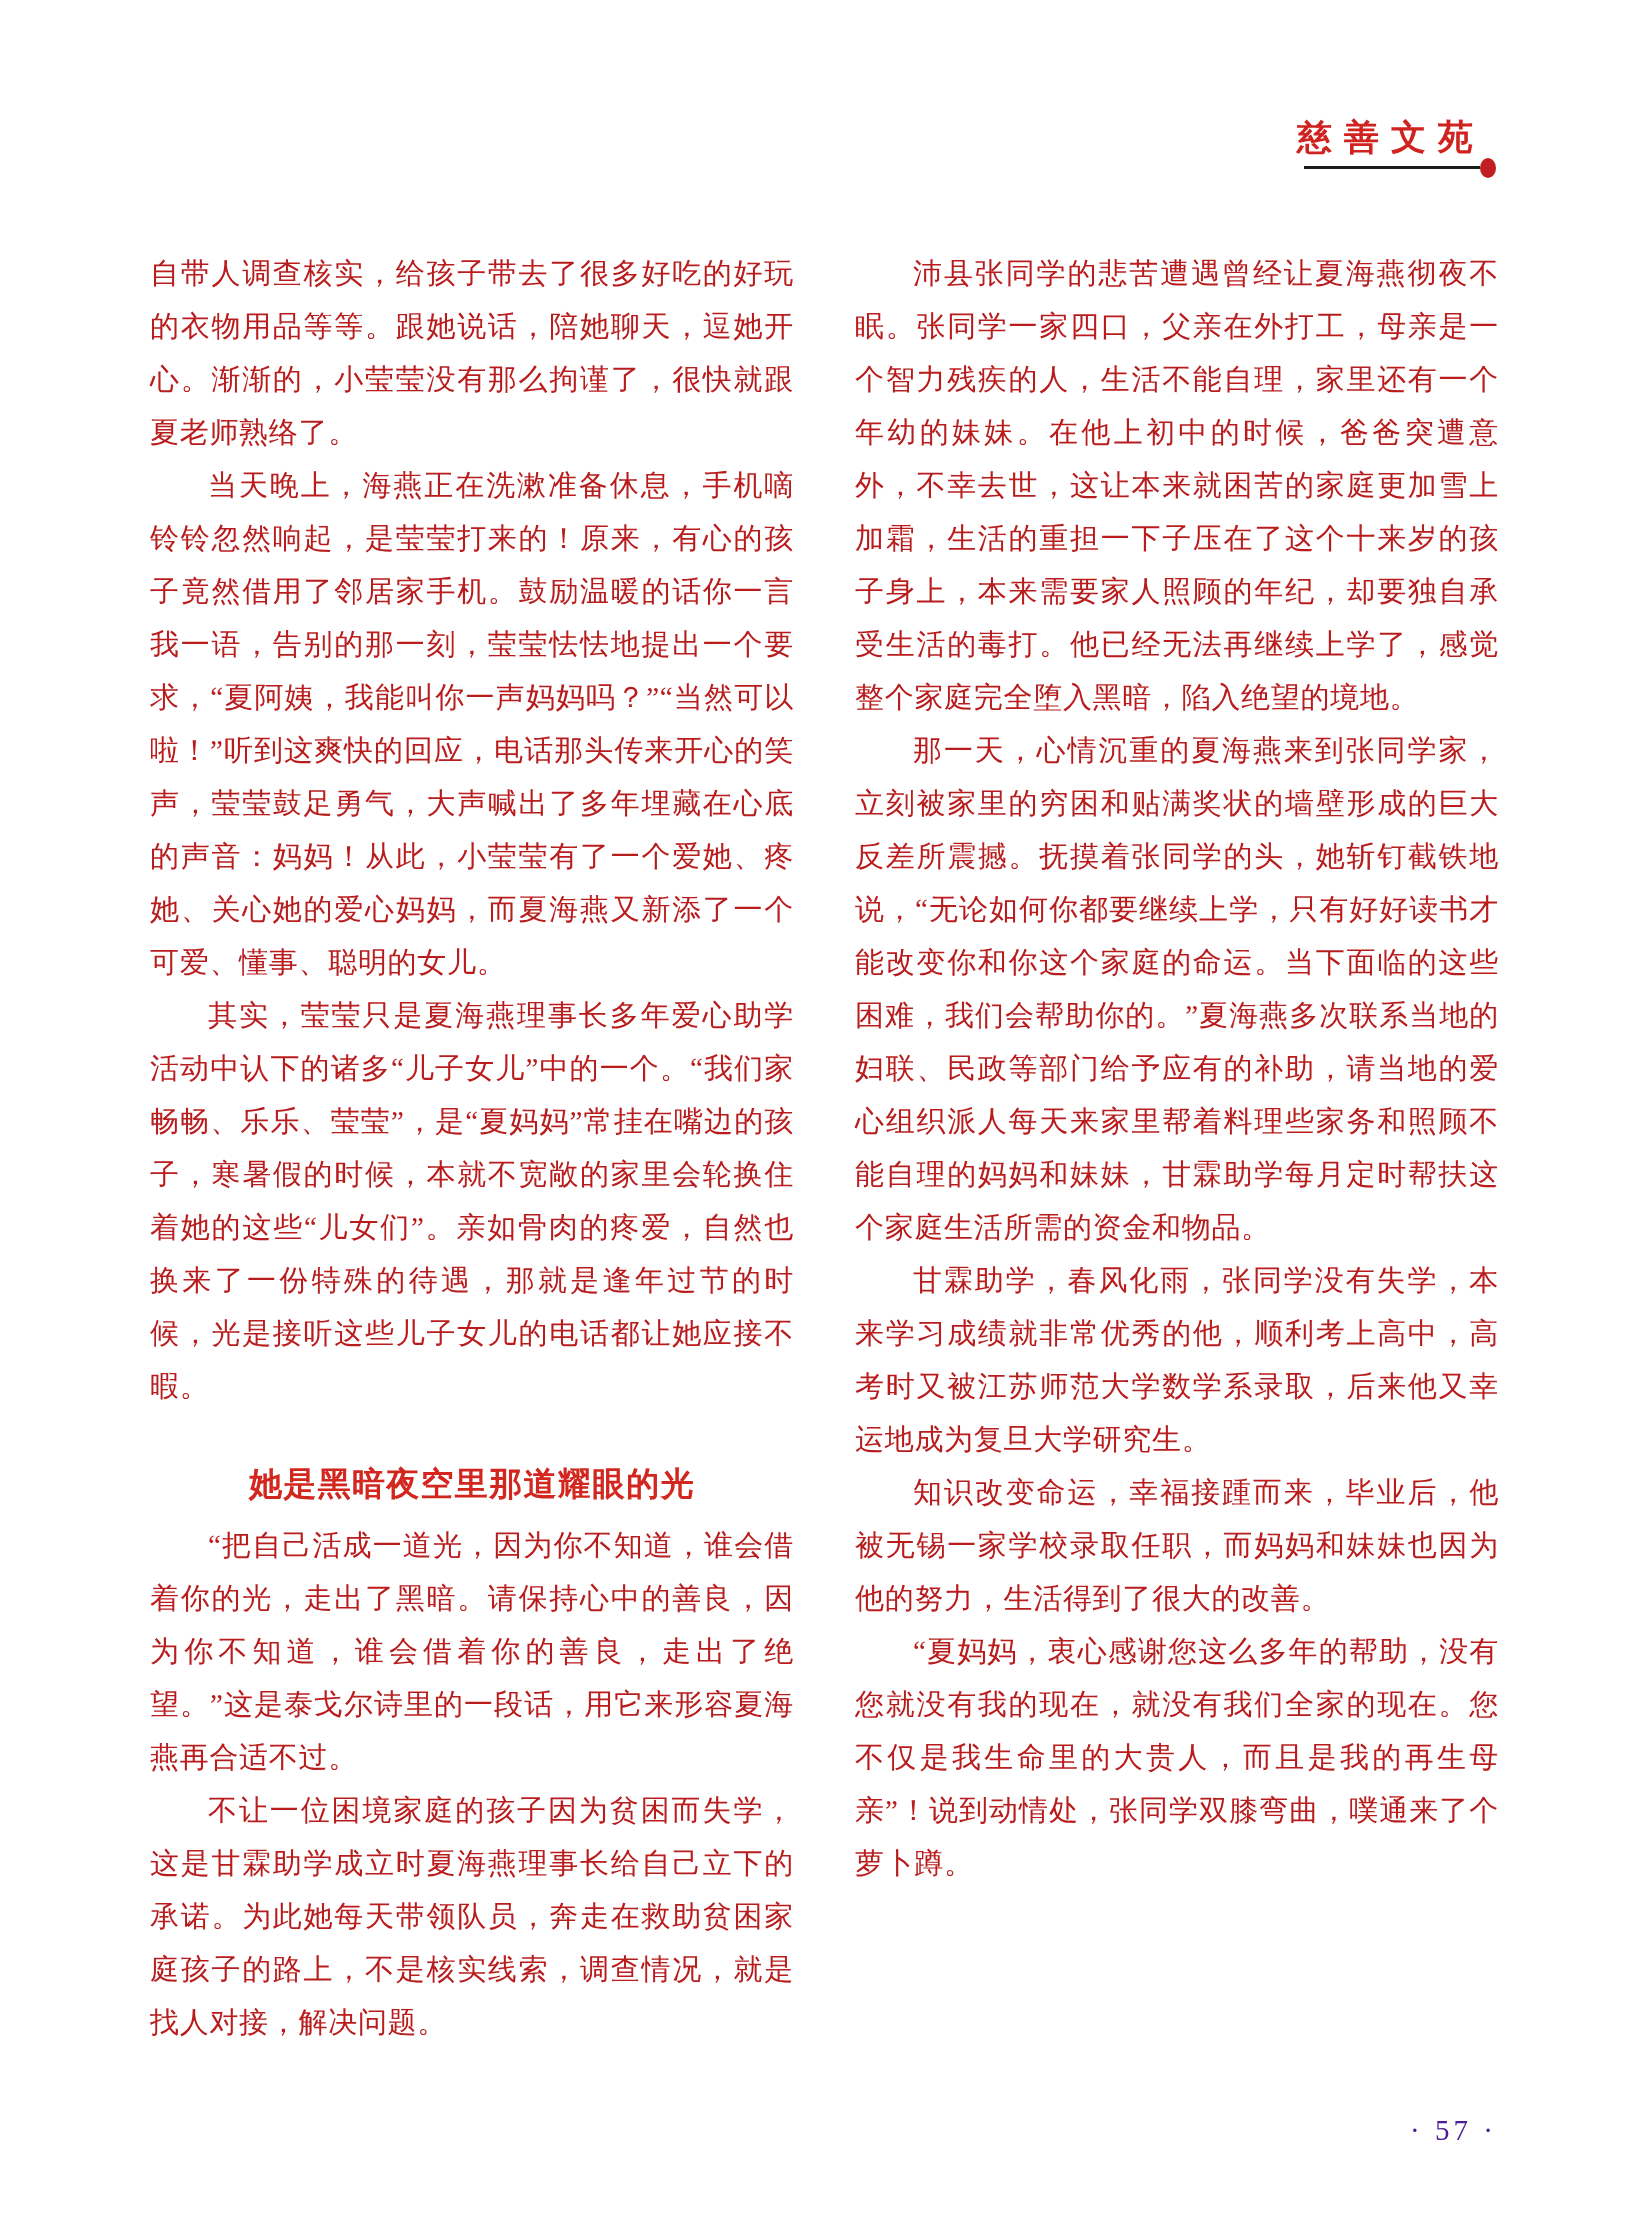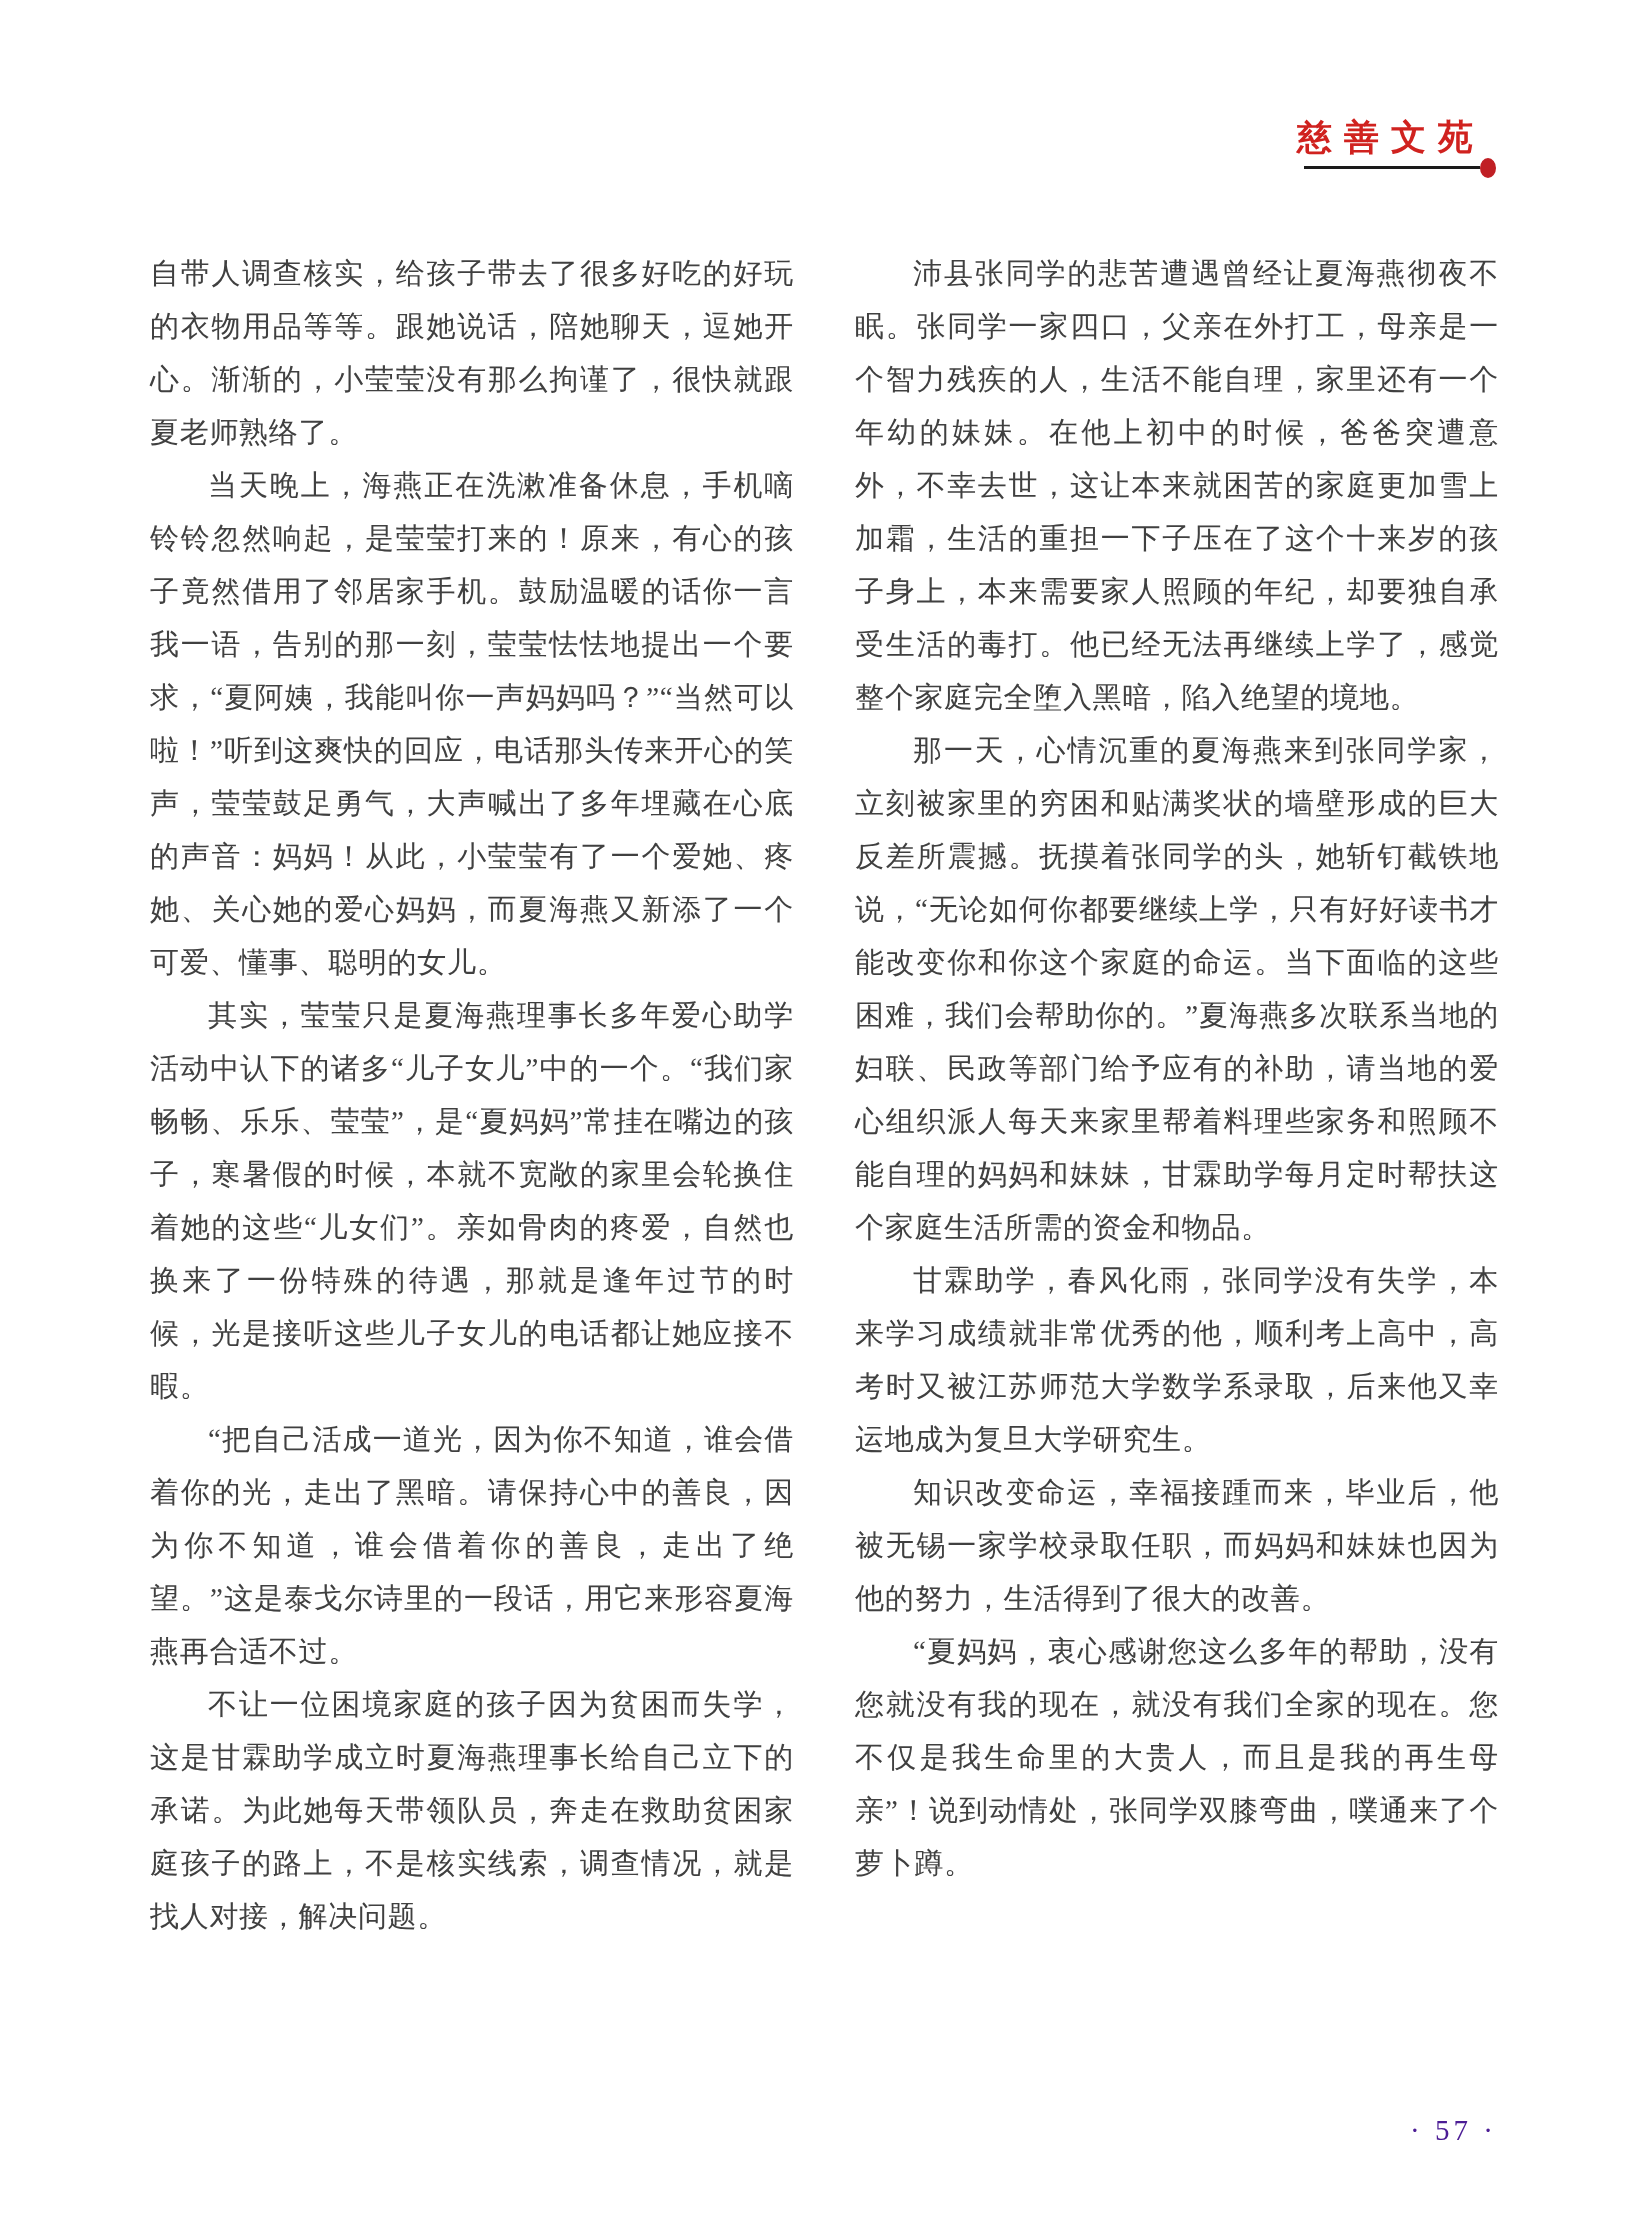--- a/index.html
+++ b/index.html
@@ -53,21 +53,21 @@
     top: 247px;
     width: 644px;
   }
   .col-left  { left: 150px; }
   .col-right { left: 855px; }
 
   .body-p {
     margin: 0;
     font-size: 29px;
     line-height: 53px;
-    color: #404040;
+    color: #b91c1c;
     text-align: justify;
     text-indent: 2em;
     letter-spacing: 0.7px;
   }
   .body-p.no-indent { text-indent: 0; }
 
   .section-heading {
     margin: 52px 0 14.6px 0;
     font-size: 33px;
     line-height: 39px;
@@ -96,20 +96,21 @@
 
   <div class="masthead-title">慈善文苑</div>
   <div class="masthead-rule">
     <span class="masthead-dot"></span>
   </div>
 
   <section class="col col-left">
     <p class="body-p no-indent">自带人调查核实，给孩子带去了很多好吃的好玩的衣物用品等等。跟她说话，陪她聊天，逗她开心。渐渐的，小莹莹没有那么拘谨了，很快就跟夏老师熟络了。</p>
     <p class="body-p">当天晚上，海燕正在洗漱准备休息，手机嘀铃铃忽然响起，是莹莹打来的！原来，有心的孩子竟然借用了邻居家手机。鼓励温暖的话你一言我一语，告别的那一刻，莹莹怯怯地提出一个要求，“夏阿姨，我能叫你一声妈妈吗？”“当然可以啦！”听到这爽快的回应，电话那头传来开心的笑声，莹莹鼓足勇气，大声喊出了多年埋藏在心底的声音：妈妈！从此，小莹莹有了一个爱她、疼她、关心她的爱心妈妈，而夏海燕又新添了一个可爱、懂事、聪明的女儿。</p>
     <p class="body-p">其实，莹莹只是夏海燕理事长多年爱心助学活动中认下的诸多“儿子女儿”中的一个。“我们家畅畅、乐乐、莹莹”，是“夏妈妈”常挂在嘴边的孩子，寒暑假的时候，本就不宽敞的家里会轮换住着她的这些“儿女们”。亲如骨肉的疼爱，自然也换来了一份特殊的待遇，那就是逢年过节的时候，光是接听这些儿子女儿的电话都让她应接不暇。</p>
+    <h3 class="section-heading">她是黑暗夜空里那道耀眼的光</h3>
     <p class="body-p">“把自己活成一道光，因为你不知道，谁会借着你的光，走出了黑暗。请保持心中的善良，因为你不知道，谁会借着你的善良，走出了绝望。”这是泰戈尔诗里的一段话，用它来形容夏海燕再合适不过。</p>
     <p class="body-p">不让一位困境家庭的孩子因为贫困而失学，这是甘霖助学成立时夏海燕理事长给自己立下的承诺。为此她每天带领队员，奔走在救助贫困家庭孩子的路上，不是核实线索，调查情况，就是找人对接，解决问题。</p>
   </section>
 
   <section class="col col-right">
     <p class="body-p">沛县张同学的悲苦遭遇曾经让夏海燕彻夜不眠。张同学一家四口，父亲在外打工，母亲是一个智力残疾的人，生活不能自理，家里还有一个年幼的妹妹。在他上初中的时候，爸爸突遭意外，不幸去世，这让本来就困苦的家庭更加雪上加霜，生活的重担一下子压在了这个十来岁的孩子身上，本来需要家人照顾的年纪，却要独自承受生活的毒打。他已经无法再继续上学了，感觉整个家庭完全堕入黑暗，陷入绝望的境地。</p>
     <p class="body-p">那一天，心情沉重的夏海燕来到张同学家，立刻被家里的穷困和贴满奖状的墙壁形成的巨大反差所震撼。抚摸着张同学的头，她斩钉截铁地说，“无论如何你都要继续上学，只有好好读书才能改变你和你这个家庭的命运。当下面临的这些困难，我们会帮助你的。”夏海燕多次联系当地的妇联、民政等部门给予应有的补助，请当地的爱心组织派人每天来家里帮着料理些家务和照顾不能自理的妈妈和妹妹，甘霖助学每月定时帮扶这个家庭生活所需的资金和物品。</p>
     <p class="body-p">甘霖助学，春风化雨，张同学没有失学，本来学习成绩就非常优秀的他，顺利考上高中，高考时又被江苏师范大学数学系录取，后来他又幸运地成为复旦大学研究生。</p>
     <p class="body-p">知识改变命运，幸福接踵而来，毕业后，他被无锡一家学校录取任职，而妈妈和妹妹也因为他的努力，生活得到了很大的改善。</p>
     <p class="body-p">“夏妈妈，衷心感谢您这么多年的帮助，没有您就没有我的现在，就没有我们全家的现在。您不仅是我生命里的大贵人，而且是我的再生母亲”！说到动情处，张同学双膝弯曲，噗通来了个萝卜蹲。</p>

